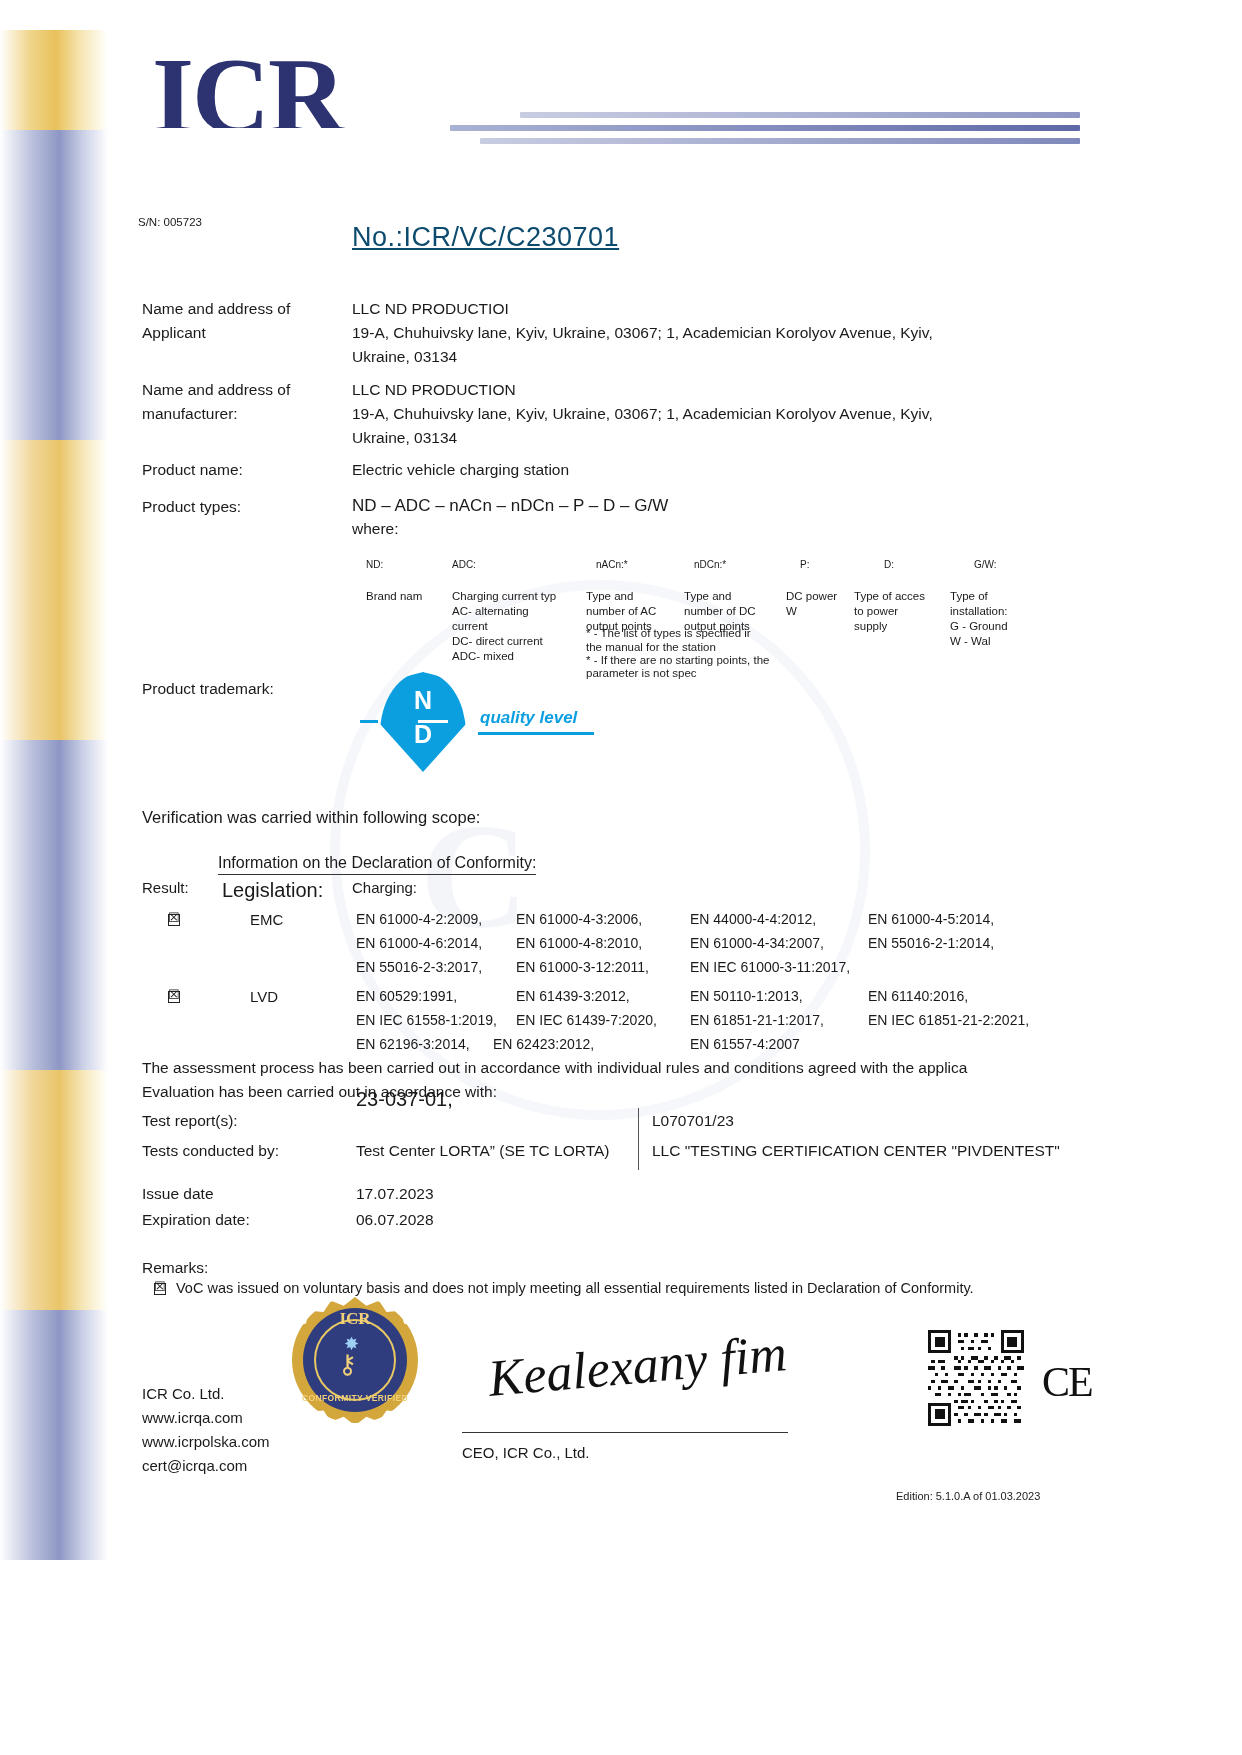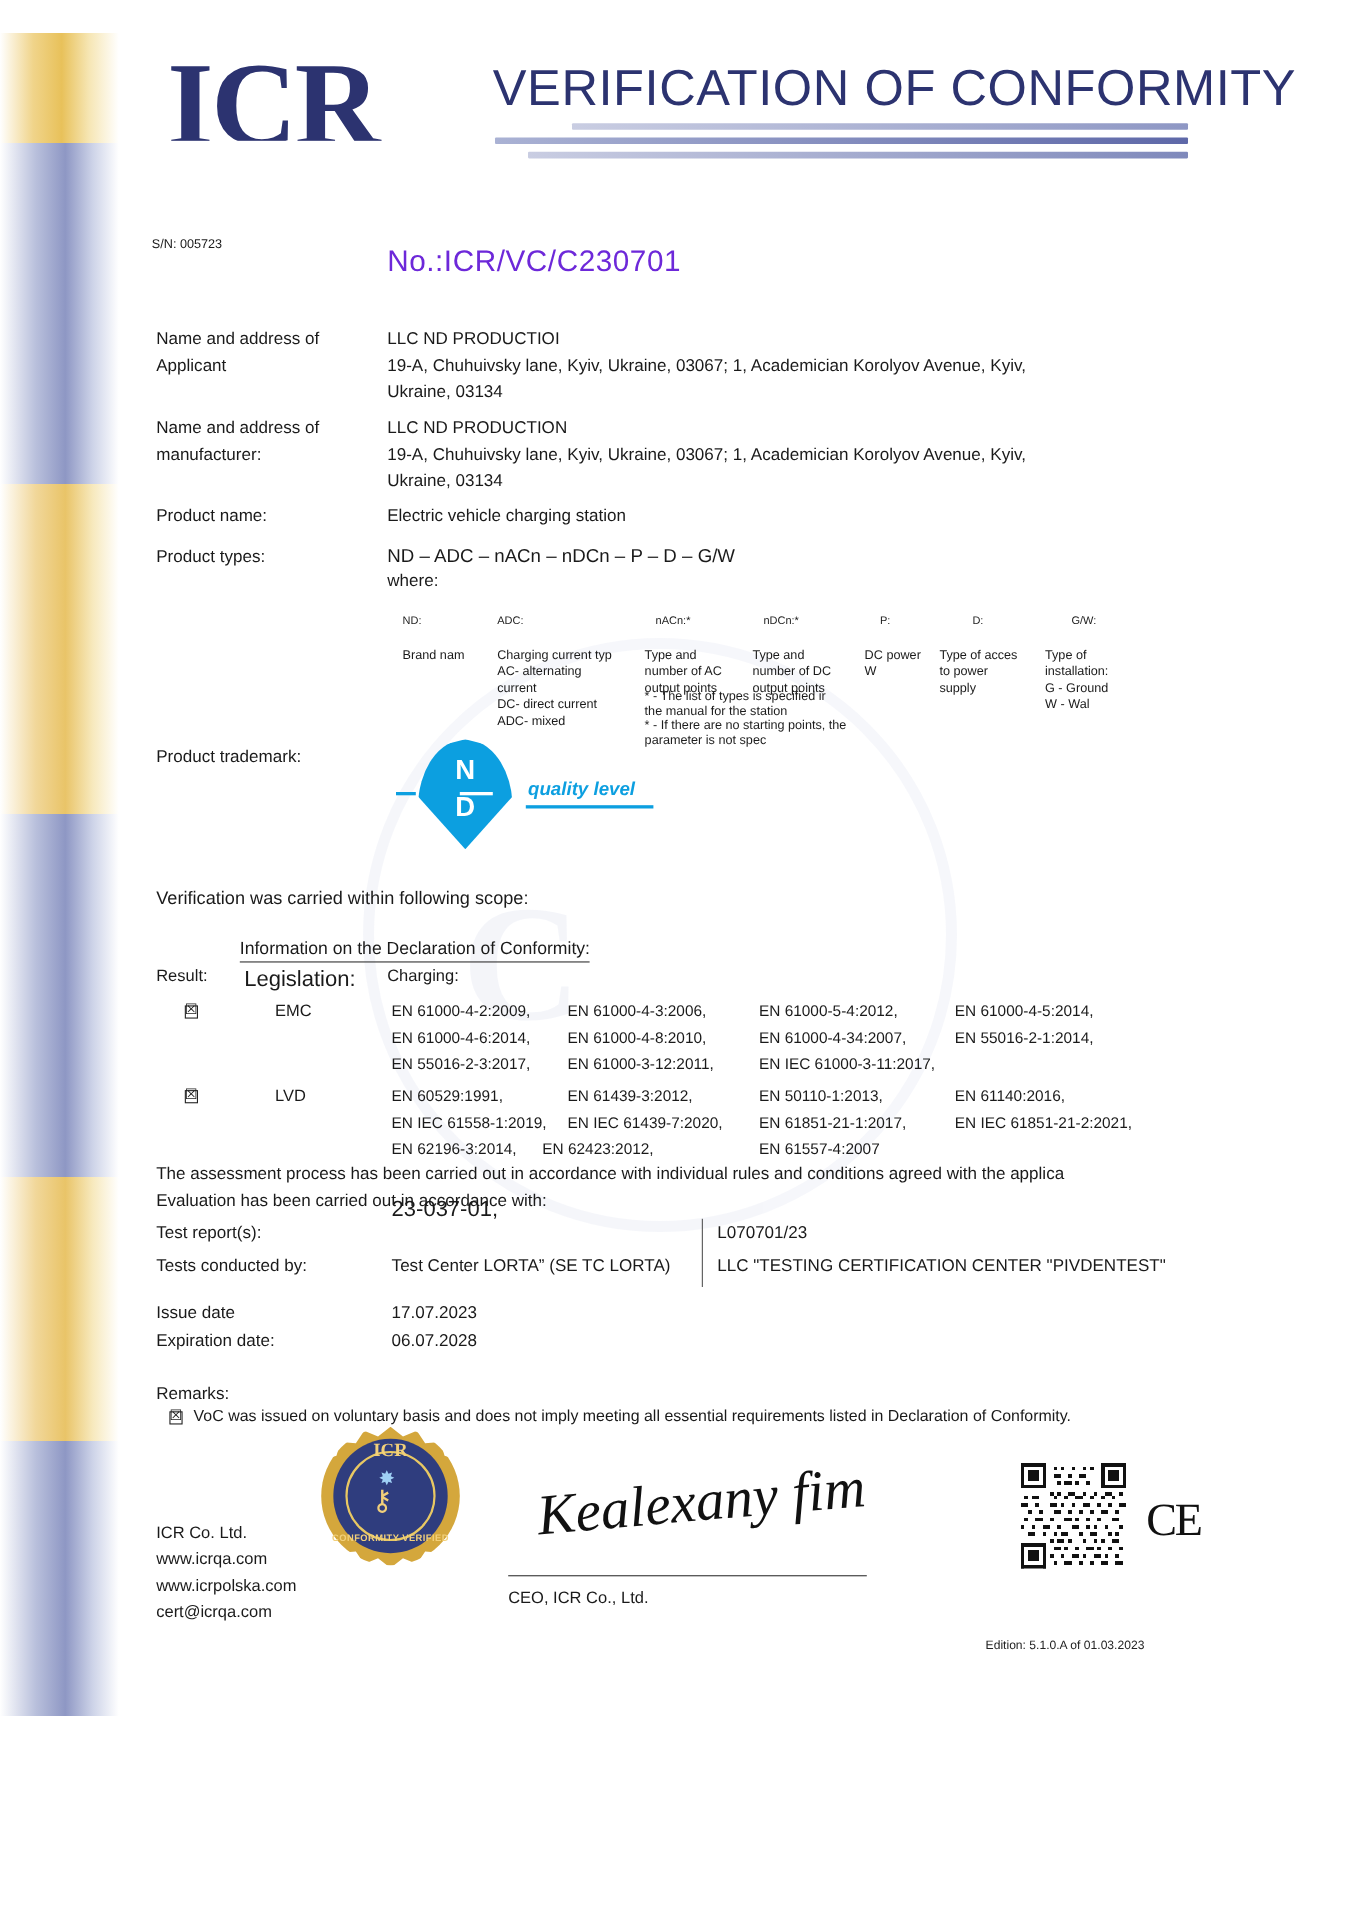--- a/index.html
+++ b/index.html
@@ -75,21 +75,21 @@
     position: absolute; left: 90px; top: 210px;
     font-family: "Liberation Serif", serif; font-size: 150px; font-weight: bold;
     color: #8d99c9;
   }
 
   
   .t { position: absolute; white-space: pre; }
   .sm  { font-size: 11.5px; color: #1d1d1d; }
 
   .sn { left: 138px; top: 216px; font-size: 11.5px; }
-  .docno { left: 352px; top: 222px; font-size: 27px; color: #6d28d9; letter-spacing: 0.5px; }
+  .docno { left: 352px; top: 222px; font-size: 27px; color: #0c4a6e; letter-spacing: 0.5px; text-decoration: underline; }
 
   
   .row-label { left: 142px; font-size: 15.5px; }
   .row-val   { left: 352px; font-size: 15.5px; }
 
   
   .tc { position: absolute; font-size: 11.5px; line-height: 15px; white-space: pre-line; }
   .tc-h { font-size: 10px; margin-bottom: 2px; display: block; }
 
   
@@ -181,21 +181,20 @@
   <div class="wm-text">C</div>
 </div>
 
 <div class="header">
   <div class="logo">ICR</div>
   <div class="logo-stripes">
     <div class="st" style="top:0px"></div>
     <div class="st" style="top:13px"></div>
     <div class="st" style="top:26px"></div>
   </div>
-  <div class="title-vc">VERIFICATION OF CONFORMITY</div>
   <div class="title-rules">
     <div class="r r1"></div>
     <div class="r r2"></div>
     <div class="r r3"></div>
   </div>
 </div>
 
 <div class="t sn">S/N: 005723</div>
 <div class="t docno">No.:ICR/VC/C230701</div>
 
@@ -282,21 +281,21 @@
 <div class="t" style="left:218px; top:854px; font-size:16px; border-bottom:1.5px solid #333; padding-bottom:2px;">Information on the Declaration of Conformity:</div>
 
 <div class="t" style="left:142px; top:879px; font-size:15px">Result:</div>
 <div class="t" style="left:222px; top:879px; font-size:20px">Legislation:</div>
 <div class="t" style="left:352px; top:879px; font-size:15px">Charging:</div>
 
 <div class="chk" style="left:168px; top:914px"></div>
 <div class="t" style="left:250px; top:911px; font-size:15px">EMC</div>
 <div class="std" style="left:356px; top:911px">EN 61000-4-2:2009,</div>
 <div class="std" style="left:516px; top:911px">EN 61000-4-3:2006,</div>
-<div class="std" style="left:690px; top:911px">EN 61000-5-4:2012,</div>
+<div class="std" style="left:690px; top:911px">EN 44000-4-4:2012,</div>
 <div class="std" style="left:868px; top:911px">EN 61000-4-5:2014,</div>
 
 <div class="std" style="left:356px; top:935px">EN 61000-4-6:2014,</div>
 <div class="std" style="left:516px; top:935px">EN 61000-4-8:2010,</div>
 <div class="std" style="left:690px; top:935px">EN 61000-4-34:2007,</div>
 <div class="std" style="left:868px; top:935px">EN 55016-2-1:2014,</div>
 
 <div class="std" style="left:356px; top:959px">EN 55016-2-3:2017,</div>
 <div class="std" style="left:516px; top:959px">EN 61000-3-12:2011,</div>
 <div class="std" style="left:690px; top:959px">EN IEC 61000-3-11:2017,</div>

